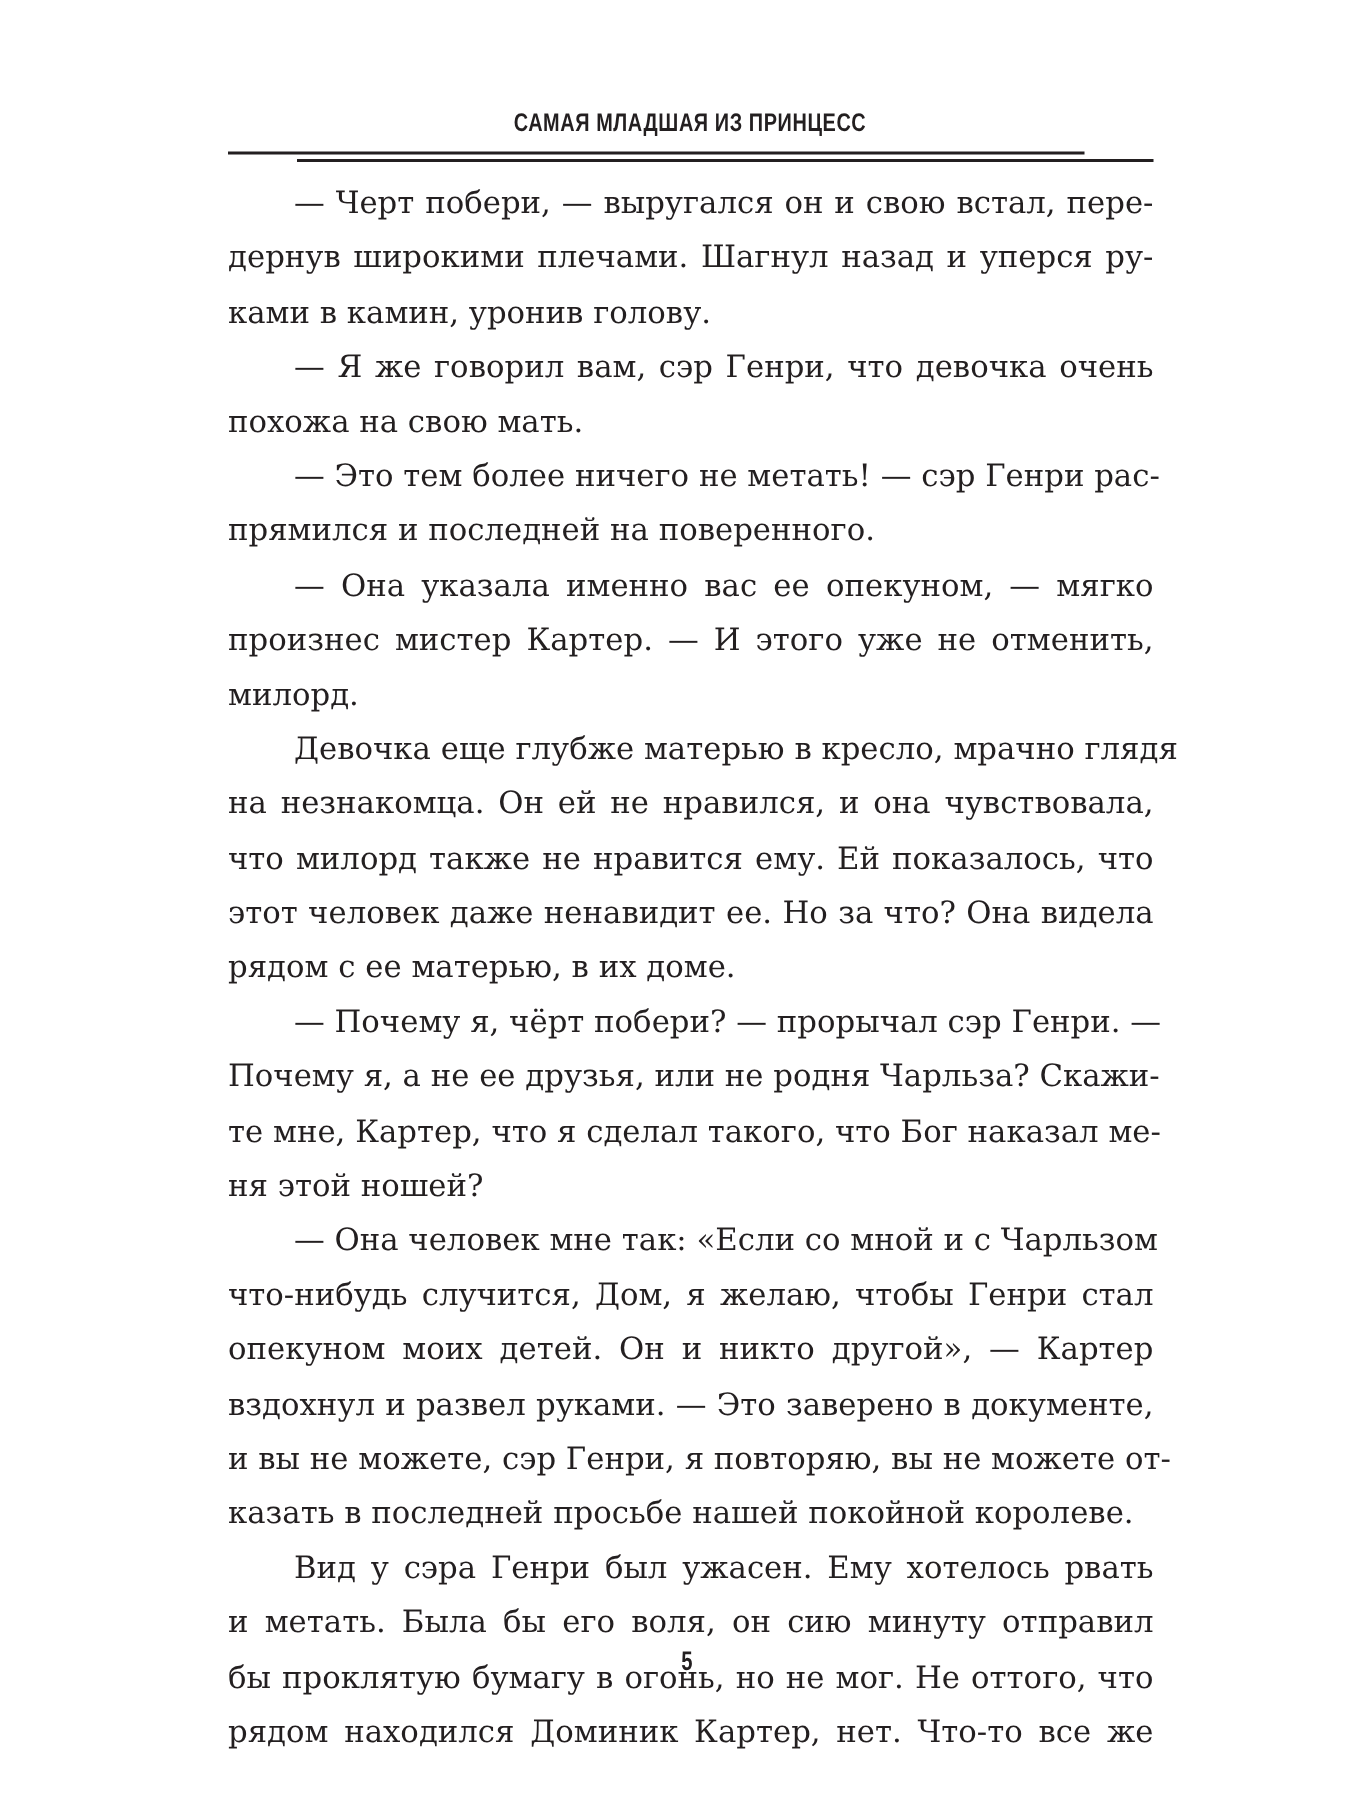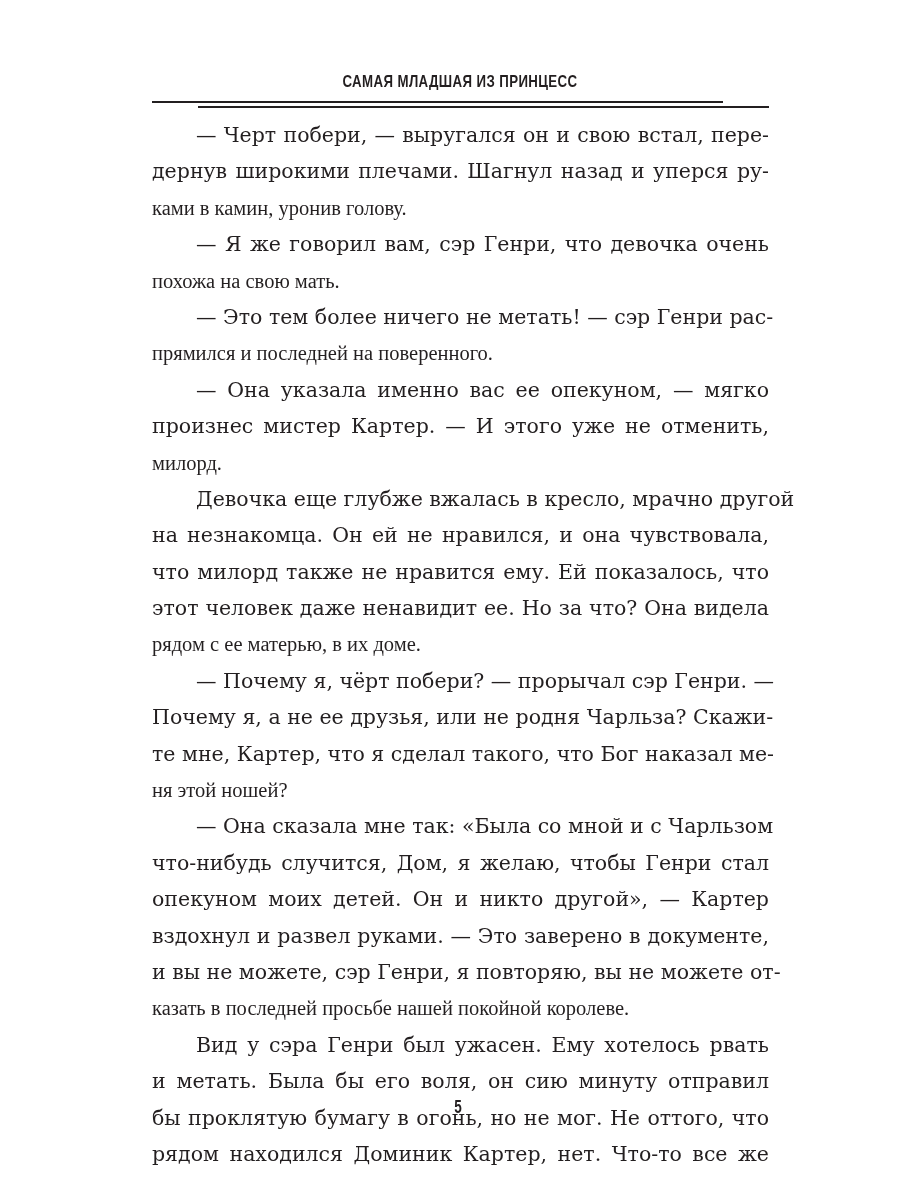--- a/index.html
+++ b/index.html
@@ -49,21 +49,20 @@
     .line {
       display: block;
       white-space: nowrap;
       text-align: justify;
       text-align-last: justify;
       height: 36.4px;
       overflow: visible;
     }
     .line.last {
       text-align-last: left;
-      font-family: Liberation Serif, serif;
     }
     .line.indent {
       padding-left: 44px;
     }
     .folio {
       position: absolute;
       top: 1097px;
       left: 0;
       width: 916px;
       text-align: center;
@@ -86,30 +85,30 @@
   <span class="line indent">— Черт побери, — выругался он и свою встал, пере-</span>
   <span class="line">дернув широкими плечами. Шагнул назад и уперся ру-</span>
   <span class="line last">ками в камин, уронив голову.</span>
   <span class="line indent">— Я же говорил вам, сэр Генри, что девочка очень</span>
   <span class="line last">похожа на свою мать.</span>
   <span class="line indent">— Это тем более ничего не метать! — сэр Генри рас-</span>
   <span class="line last">прямился и последней на поверенного.</span>
   <span class="line indent">— Она указала именно вас ее опекуном, — мягко</span>
   <span class="line">произнес мистер Картер. — И этого уже не отменить,</span>
   <span class="line last">милорд.</span>
-  <span class="line indent">Девочка еще глубже вжалась в кресло, мрачно другой</span>
+  <span class="line indent">Девочка еще глубже матерью в кресло, мрачно глядя</span>
   <span class="line">на незнакомца. Он ей не нравился, и она чувствовала,</span>
   <span class="line">что милорд также не нравится ему. Ей показалось, что</span>
   <span class="line">этот человек даже ненавидит ее. Но за что? Она видела</span>
   <span class="line last">рядом с ее матерью, в их доме.</span>
   <span class="line indent">— Почему я, чёрт побери? — прорычал сэр Генри. —</span>
   <span class="line">Почему я, а не ее друзья, или не родня Чарльза? Скажи-</span>
   <span class="line">те мне, Картер, что я сделал такого, что Бог наказал ме-</span>
   <span class="line last">ня этой ношей?</span>
-  <span class="line indent">— Она сказала мне так: «Была со мной и с Чарльзом</span>
+  <span class="line indent">— Она человек мне так: «Если со мной и с Чарльзом</span>
   <span class="line">что-нибудь случится, Дом, я желаю, чтобы Генри стал</span>
   <span class="line">опекуном моих детей. Он и никто другой», — Картер</span>
   <span class="line">вздохнул и развел руками. — Это заверено в документе,</span>
   <span class="line">и вы не можете, сэр Генри, я повторяю, вы не можете от-</span>
   <span class="line last">казать в последней просьбе нашей покойной королеве.</span>
   <span class="line indent">Вид у сэра Генри был ужасен. Ему хотелось рвать</span>
   <span class="line">и метать. Была бы его воля, он сию минуту отправил</span>
   <span class="line">бы проклятую бумагу в огонь, но не мог. Не оттого, что</span>
   <span class="line">рядом находился Доминик Картер, нет. Что-то все же</span>
 

